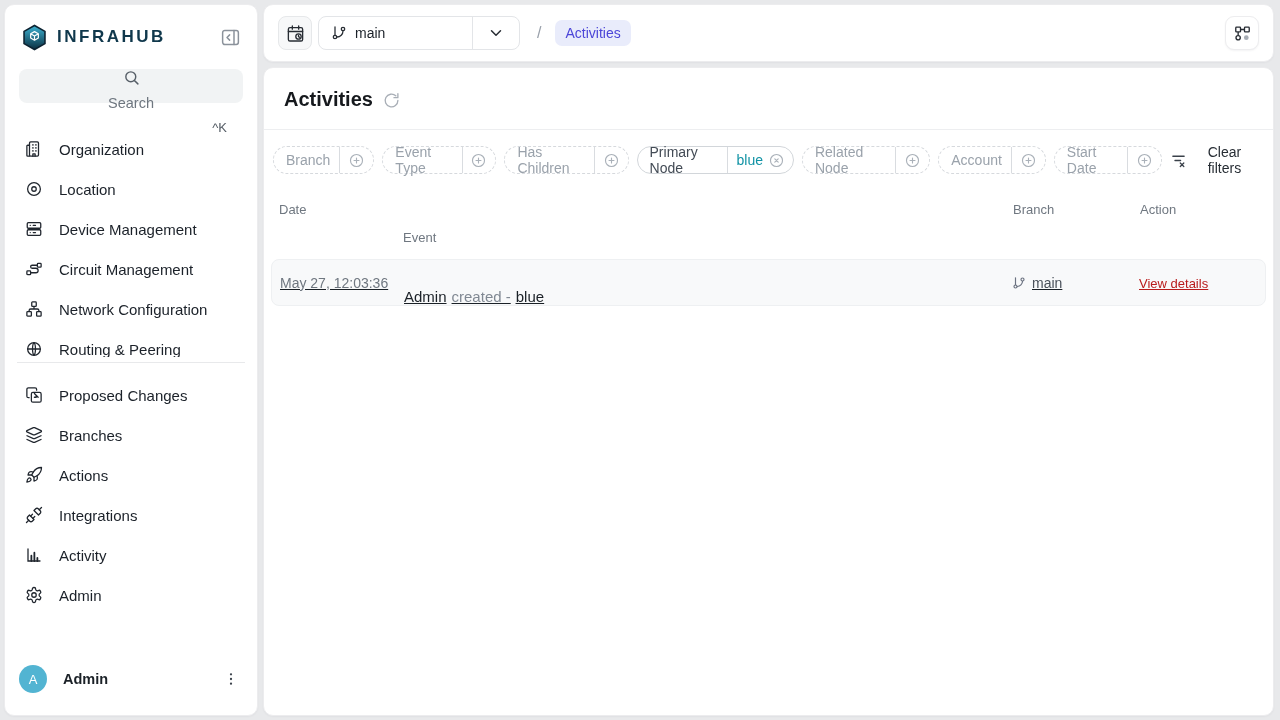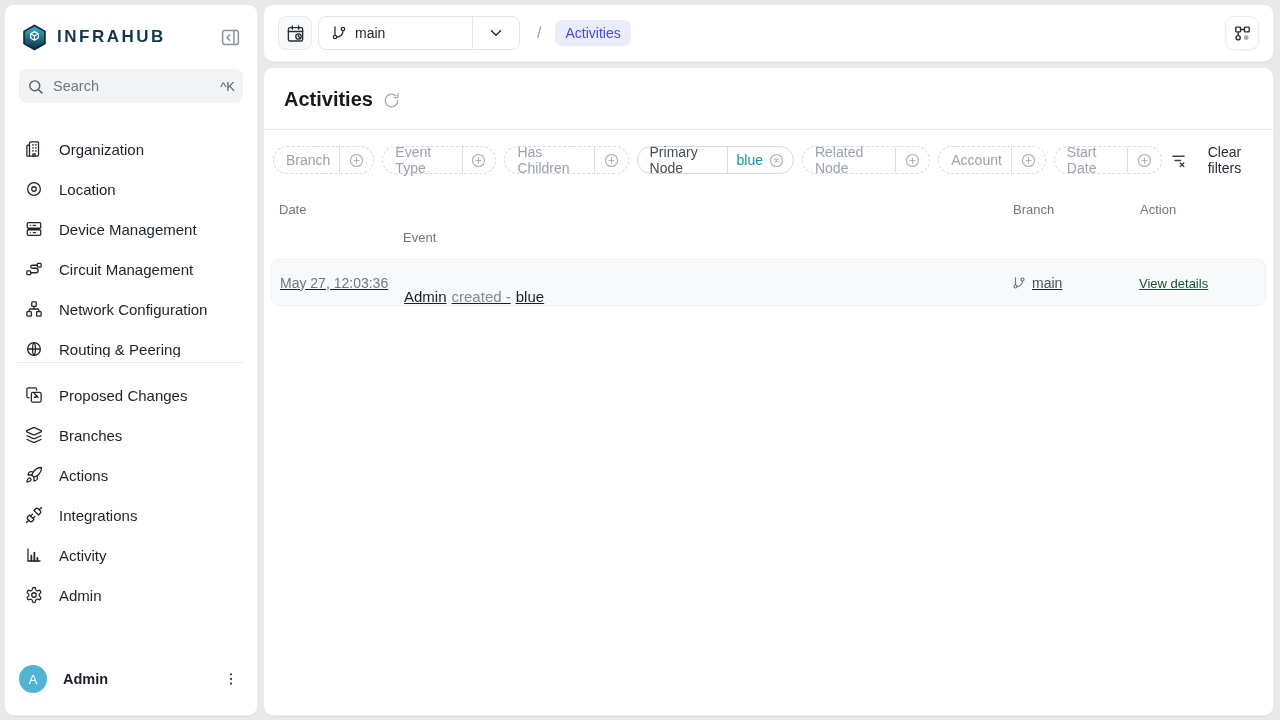--- a/index.html
+++ b/index.html
@@ -32,21 +32,21 @@
     overflow:hidden;
   }
 
   
   .logo-row { display:flex; align-items:center; padding:14px 14px 0 16px; height:50px; }
   .brand-name { font-size:17px; font-weight:700; letter-spacing:2.5px; color:#10384c; margin-left:9px; }
   .collapse-btn { margin-left:auto; color:#8b929b; cursor:pointer; background:none; border:none; padding:2px; }
 
   .search-box {
     margin:14px 14px 0 14px; height:34px; background:#f1f3f4; border-radius:8px;
-    display:flex; align-items:center; gap:9px; padding:0 8px; cursor:pointer;
+    display:flex; align-items:center; gap:9px; padding:0 16px; cursor:pointer;flex-direction:column;
   }
   .search-box .ph { font-size:14.5px; color:#6f7780; }
   .search-box .kbd { margin-left:auto; font-size:13px; color:#565e67; }
   .search-icon-c { color:#565e67; }
 
   .nav-scroll { margin-top:26px; height:228px; overflow:hidden; padding:0 12px; }
   .nav-group  { padding:12px 24px 0 12px; }
   .nav-item {
     height:40px; display:flex; align-items:center; gap:16px;
     padding:0 6px 0 8px; border-radius:8px; cursor:pointer; color:#1b2129;
@@ -122,21 +122,21 @@
     margin:10px 7px 0 7px; height:47px; background:#f8f9fa; border:1px solid #eef0f2; border-radius:8px;
     display:flex; align-items:center; padding:0 8px; cursor:pointer;text-decoration:underline;
   }
   .cell-date { font-size:14px; color:#6f7780; }
   .cell-event { font-size:15px; display:flex; gap:5px; align-items:baseline; }
   .ev-actor { color:#1b2127; }
   .ev-verb { color:#818993; }
   .ev-object { color:#1b2127; text-decoration:underline; }
   .cell-branch { display:flex; align-items:center; gap:6px; color:#4a515a; font-size:14px; }
   .cell-branch .icon { color:#6b7280; }
-  .view-link { font-size:13px; color:#14532d; text-decoration:underline; cursor:pointer; }
+  .view-link { font-size:13px; color:#b91c1c; text-decoration:underline; cursor:pointer; }
 </style>
 </head>
 <body>
 
 <aside class="sidebar">
   <div class="logo-row">
     <span class="icon">
       <svg width="27" height="27" viewBox="0 0 24 24">
         <defs>
           <linearGradient id="hexg" x1="0" y1="0" x2="0" y2="1">

